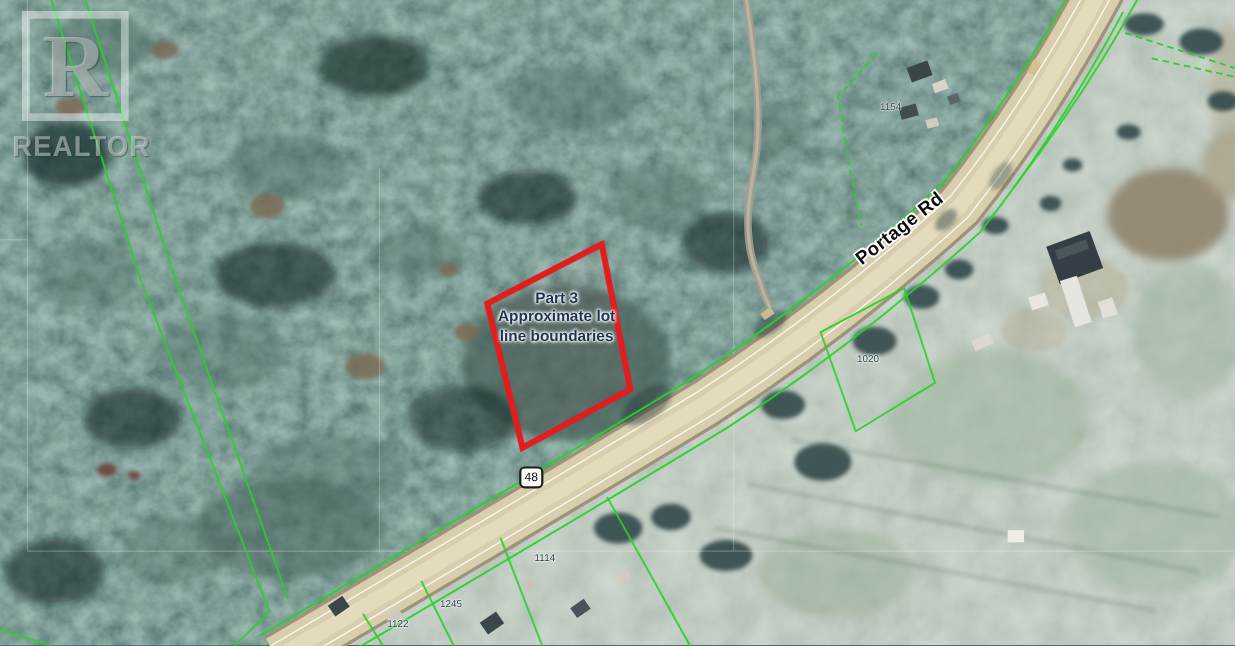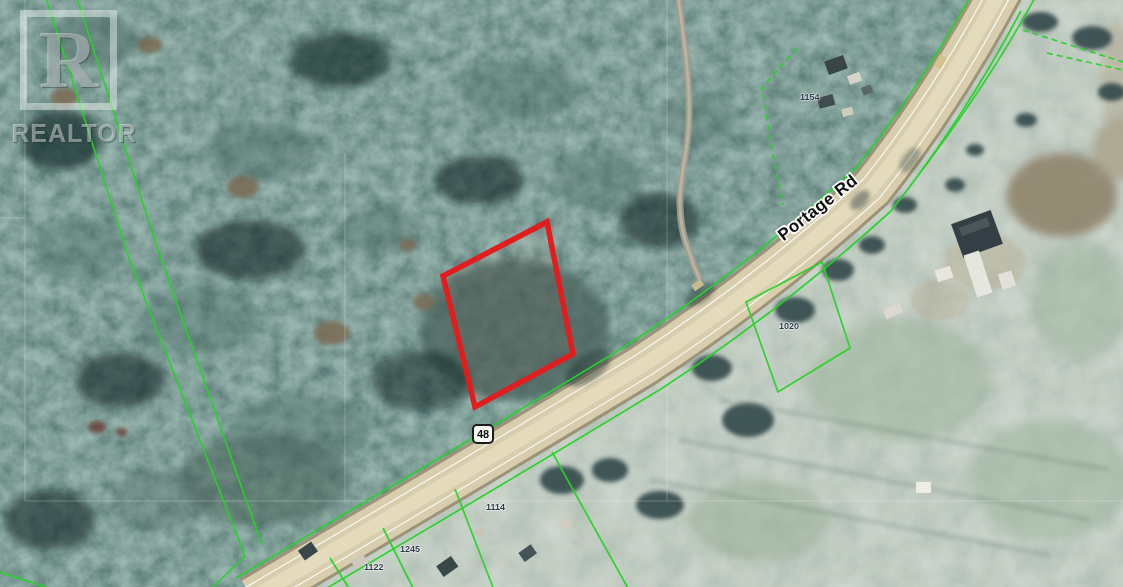--- a/index.html
+++ b/index.html
@@ -18,23 +18,23 @@
     font-weight:bold;font-size:14px;line-height:1.24;color:var(--label-navy,#1d3452);
     text-shadow:0 0 3px #fff,0 0 3px #fff,0 0 2px #fff,0 0 5px #fff;}
 
   .road-label{position:absolute;left:752px;top:198px;width:132px;text-align:center;
     transform:rotate(-38deg);font-weight:bold;font-size:17px;letter-spacing:.5px;color:#0d0d0d;
     text-shadow:-1.5px -1.5px 0 #fff,1.5px -1.5px 0 #fff,-1.5px 1.5px 0 #fff,1.5px 1.5px 0 #fff,0 0 3px #fff;}
 
   .shield{position:absolute;left:472px;top:424px;width:22px;height:20px;box-sizing:border-box;
     background:var(--shield-bg,#fcfcf7);border:2px solid #1c1c1c;border-radius:5px;
     display:flex;align-items:center;justify-content:center;
-    font-weight:bold;font-size:11px;color:#111;}
-
-  .addr{position:absolute;font-weight:bold;font-size:9px;color:#2a3a4c;white-space:nowrap;
+    font-weight:normal;font-size:11px;color:#111;}
+
+  .addr{position:absolute;font-weight:normal;font-size:9px;color:#2a3a4c;white-space:nowrap;
     text-shadow:0 0 2px #fff,0 0 2px #fff,0 0 1px #fff;}
 
   .realtor{position:absolute;left:10px;top:10px;width:130px;color:rgba(255,255,255,.45);}
   .realtor .rbox{width:97px;height:100px;margin-left:10px;box-sizing:border-box;
     border:7px solid rgba(255,255,255,.42);display:flex;align-items:center;justify-content:center;}
   .realtor .rletter{font-family:"Liberation Serif",serif;font-weight:bold;font-size:82px;line-height:1;
     color:rgba(255,255,255,.40);text-shadow:1px 1px 1px rgba(30,50,50,.45);}
   .realtor .rword{margin-top:9px;margin-left:-4px;width:136px;text-align:center;
     font-weight:bold;font-size:25px;letter-spacing:1px;transform:scaleY(1.05);
     color:rgba(255,255,255,.42);text-shadow:1px 1px 1px rgba(30,50,50,.5);}
@@ -233,25 +233,30 @@
 
   <div class="overlay">
 
     <div class="realtor">
       <div class="rbox">
         <span class="rletter">R</span>
       </div>
       <div class="rword">REALTOR</div>
     </div>
 
+    <div class="lot-label">
+      <div>Part 3</div>
+      <div>Approximate lot</div>
+      <div>line boundaries</div>
+    </div>
 
     <div class="road-label">Portage Rd</div>
 
     <div class="shield">48</div>
 
     <div class="addr" style="left:800px;top:92px;">1154</div>
     <div class="addr" style="left:779px;top:321px;">1020</div>
     <div class="addr" style="left:486px;top:502px;">1114</div>
     <div class="addr" style="left:400px;top:544px;">1245</div>
-    <div class="addr" style="left:364px;top:562px;">1122</div>
+    <div class="addr" style="left:352px;top:562px;">1122</div>
 
   </div>
 </div>
 
 </body></html>

